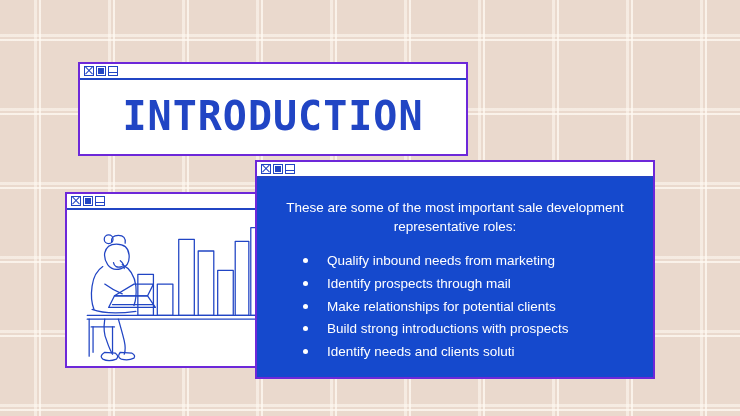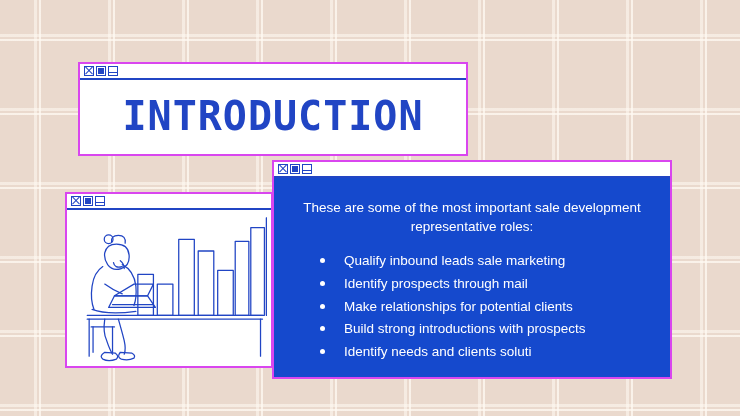--- a/index.html
+++ b/index.html
@@ -49,21 +49,21 @@
         rgba(255,250,243,0.75) 39px,
         rgba(255,250,243,0.75) 41px,
         rgba(255,250,243,0.00) 41px,
         rgba(255,250,243,0.00) 74px);
   }
 
   
   .window {
     position: absolute;
     box-sizing: border-box;
-    border: 2px solid #d946ef;
+    border: 2px solid #6d28d9;
     background: #ffffff;
   }
   .titlebar {
     height: 16px;
     border-bottom: 2px solid #2145c4;
     background: #ffffff;
     display: flex;
     align-items: center;
     padding-left: 4px;
     box-sizing: border-box;
@@ -154,21 +154,21 @@
     padding: 4px;
   }
   #illustration-svg {
     display: block;
     width: 100%;
     height: 100%;
   }
 
   
   #win-content {
-    left: 272px;
+    left: 255px;
     top: 160px;
     width: 400px;
     height: 219px;
     z-index: 3;
   }
   #win-content .win-body {
     background: #1549cd;
     padding: 16px 22px 10px 22px;
     box-sizing: border-box;
   }
@@ -286,21 +286,21 @@
         <span class="tb-icon close"></span>
         <span class="tb-icon maximize"></span>
         <span class="tb-icon minimize"></span>
       </div>
     </div>
     <div class="win-body">
       <p id="intro-paragraph">These are some of the most important sale development representative roles:</p>
       <ul id="bullet-list">
         <li>
           <span class="bullet-dot"></span>
-          <span>Qualify inbound leads sale marketing</span>
+          <span>Qualify inbound needs from marketing</span>
         </li>
         <li>
           <span class="bullet-dot"></span>
           <span>Identify prospects through mail</span>
         </li>
         <li>
           <span class="bullet-dot"></span>
           <span>Make relationships for potential clients</span>
         </li>
         <li>

